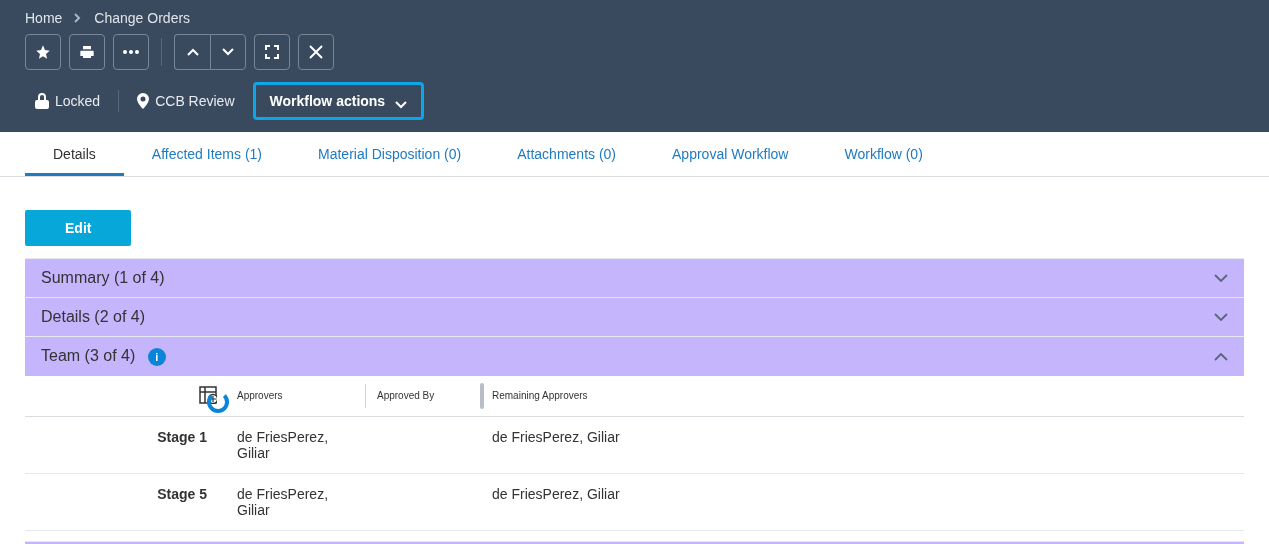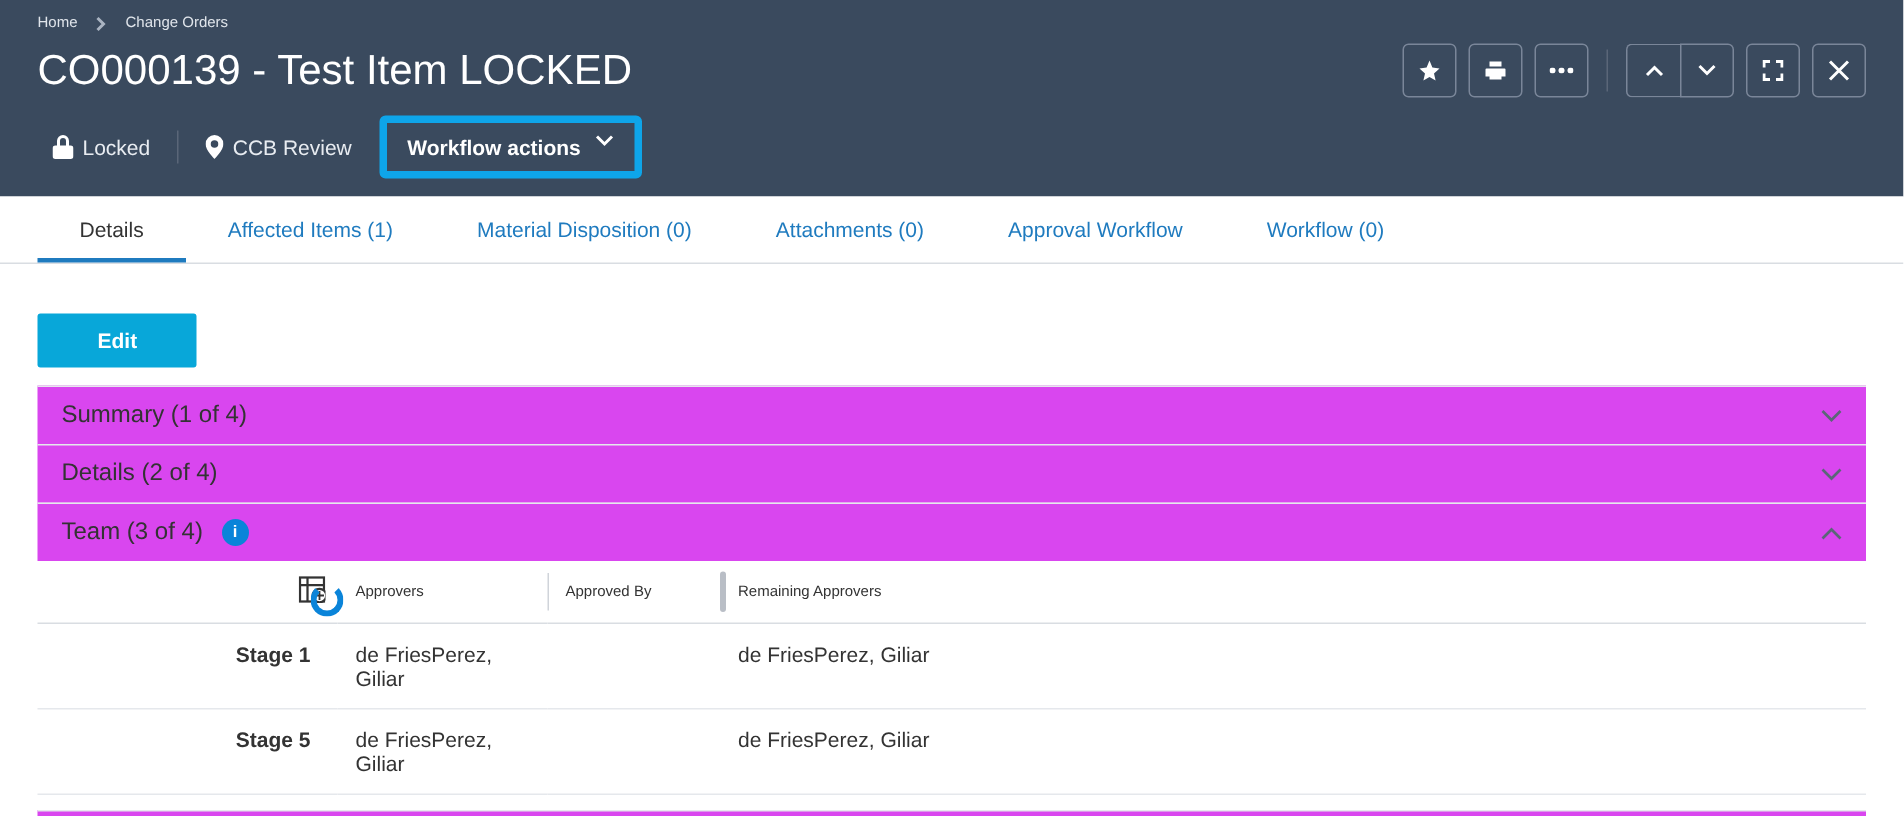--- a/index.html
+++ b/index.html
@@ -1,46 +1,46 @@
 <!DOCTYPE html>
 <html><head>
   <meta charset="utf-8">
   <style>
     * { box-sizing: border-box; margin: 0; padding: 0; }
     body { font-family: -apple-system, BlinkMacSystemFont, 'Segoe UI', Arial, sans-serif; font-size: 14px; color: #333; background: #fff; }
     
     .header { background: #3a4a5e; color: #fff; padding: 10px 25px 12px 25px; }
     
-    .breadcrumb { display: flex; align-items: center; gap: 12px; font-size: 10px; margin-bottom: 8px; }
+    .breadcrumb { display: flex; align-items: center; gap: 12px; font-size: 14px; margin-bottom: 8px; }
     .breadcrumb-item { color: #e0e5eb; cursor: pointer; }
     .breadcrumb-sep { color: #aab4c2; font-size: 12px; }
     
     .title-row { display: flex; align-items: center; justify-content: space-between; margin-bottom: 12px; }
     .page-title { font-size: 28px; font-weight: 400; color: #fff; }
     
     .header-actions { display: flex; align-items: center; gap: 8px; }
     .icon-btn { width: 36px; height: 36px; border: 1px solid #7a8699; border-radius: 4px; background: transparent; display: flex; align-items: center; justify-content: center; cursor: pointer; color: #fff; }
     .icon-btn-group { display: flex; }
     .icon-btn-group .icon-btn:first-child { border-top-right-radius: 0; border-bottom-right-radius: 0; border-right: none; }
     .icon-btn-group .icon-btn:last-child { border-top-left-radius: 0; border-bottom-left-radius: 0; }
     .divider-v { width: 1px; height: 28px; background: #5a6678; margin: 0 4px; }
     
     .status-row { display: flex; align-items: center; gap: 8px; }
     .status-pill { display: flex; align-items: center; gap: 6px; padding: 6px 10px; border-radius: 4px; font-size: 14px; color: #e8ecf1; }
-    .workflow-btn { display: flex; align-items: flex-start; gap: 10px; padding: 8px 14px; border: 5px solid #0ea5e9; border-radius: 4px; cursor: pointer; font-weight: 600; color: #fff; font-size: 14px; }
+    .workflow-btn { display: flex; align-items: flex-end; gap: 10px; padding: 8px 14px; border: 3px solid #0ea5e9; border-radius: 4px; cursor: pointer; font-weight: 600; color: #fff; font-size: 14px; }
     .sep-dot { width: 1px; height: 22px; background: #5a6678; }
     
     .tabs { display: flex; border-bottom: 1px solid #d9dde2; padding: 0 25px; background: #fff; }
     .tab { padding: 14px 28px; cursor: pointer; color: #1f7bbf; font-size: 14px; }
     .tab.active { color: #333; border-bottom: 3px solid #1f7bbf; padding-bottom: 11px; }
     
     .content { padding: 12px 25px; }
     .edit-btn { background: #08a7d9; color: #fff; border: none; padding: 10px 40px; font-size: 14px; font-weight: 600; cursor: pointer; border-radius: 2px; margin-bottom: 12px; margin-top: 21px; }
     
-    .section { border-top: 1px solid #e5e8ec; background: #d946ef; padding: 10px 16px; display: flex; align-items: center; justify-content: space-between; cursor: pointer; }
+    .section { border-top: 1px solid #e5e8ec; background: #c4b5fd; padding: 10px 16px; display: flex; align-items: center; justify-content: space-between; cursor: pointer; }
     .section-title { font-size: 16px; color: #333; font-weight: 400; }
     .section-title .info-icon { display: inline-flex; width: 18px; height: 18px; background: #0a84d9; border-radius: 50%; color: #fff; align-items: center; justify-content: center; font-size: 11px; font-weight: bold; margin-left: 8px; vertical-align: middle; font-style: normal; }
     .section .chev { color: #5a6678; }
     .section-last { border-bottom: 1px solid #e5e8ec; }
     
     .table-wrap { padding: 0 0 10px 0; }
     .team-table { width: 100%; border-collapse: collapse; }
     .team-table th { text-align: left; font-weight: 400; padding: 10px 12px; border-bottom: 1px solid #d9dde2; font-size: 10px; color: #333; position: relative; }
     .team-table th.col-sep::before { content: ''; position: absolute; left: 0; top: 8px; bottom: 8px; width: 1px; background: #d0d4da; }
     .team-table th.rem-approvers::before { width: 4px; background: #b9bec6; border-radius: 2px; top: 7px; bottom: 7px; }
@@ -60,21 +60,20 @@
     <span class="breadcrumb-item">Home</span>
     <span class="breadcrumb-sep">
       <svg width="8" height="10" viewBox="0 0 8 10">
           <path d="M1 1 L5 5 L1 9" stroke="#aab4c2" stroke-width="2" fill="none"></path>
         </svg>
     </span>
     <span class="breadcrumb-item">Change Orders</span>
   </div>
 
   <div class="title-row">
-    <h1 class="page-title">CO000139 - Test Item LOCKED</h1>
     <div class="header-actions">
       <button class="icon-btn">
         <svg width="16" height="16" viewBox="0 0 24 24">
             <path fill="#fff" d="M12 2l2.9 6.9L22 10l-5.5 5 1.6 7L12 18.5 5.9 22l1.6-7L2 10l7.1-1.1z"></path>
           </svg>
       </button>
       <button class="icon-btn">
         <svg width="16" height="16" viewBox="0 0 24 24">
             <path fill="#fff" d="M6 3h12v5H6V3zm-3 7h18a1 1 0 011 1v7h-4v3H6v-3H2v-7a1 1 0 011-1zm5 7h8v4H8v-4z"></path>
           </svg>

